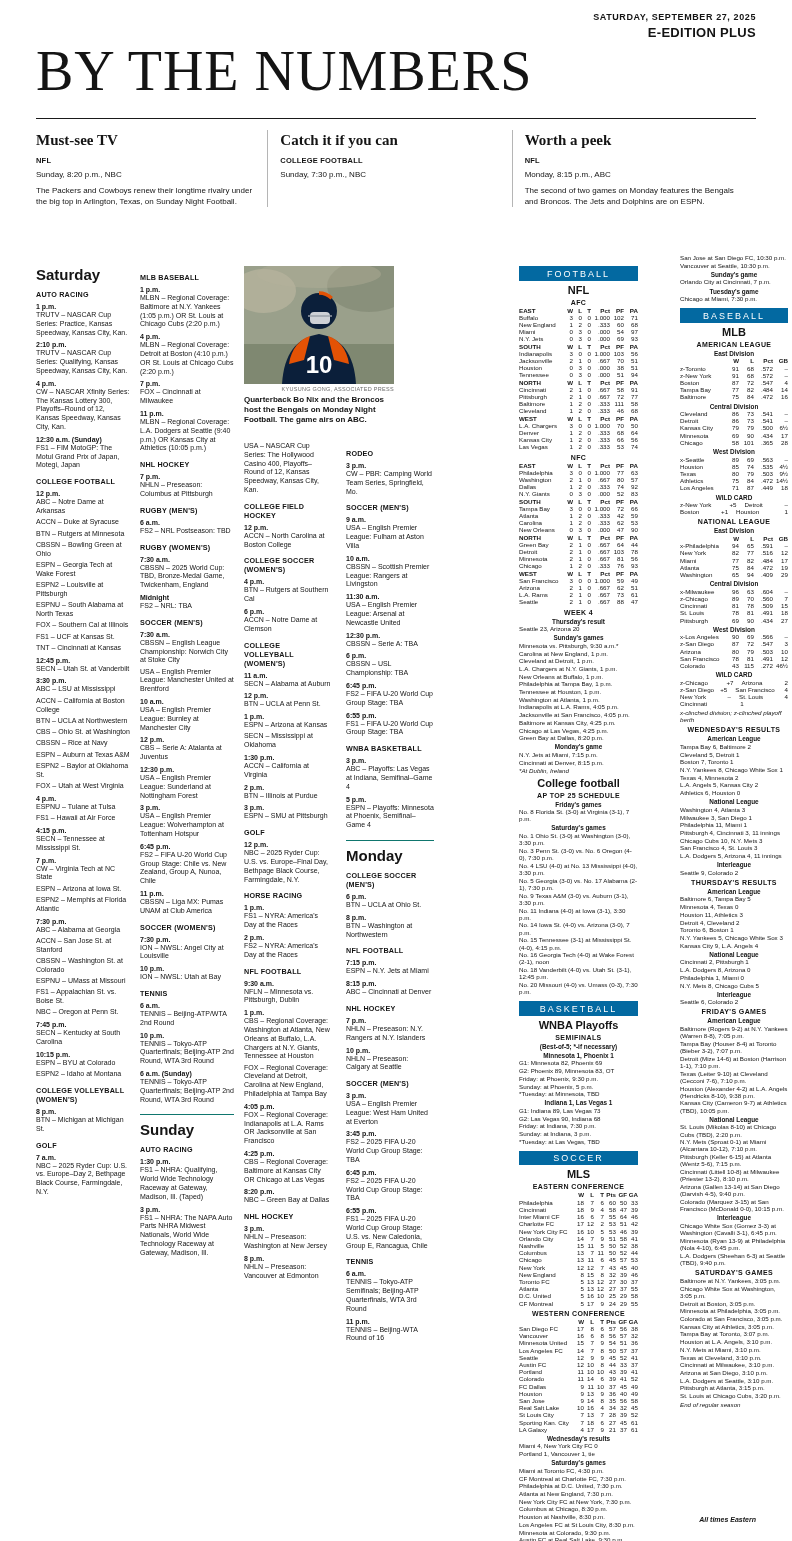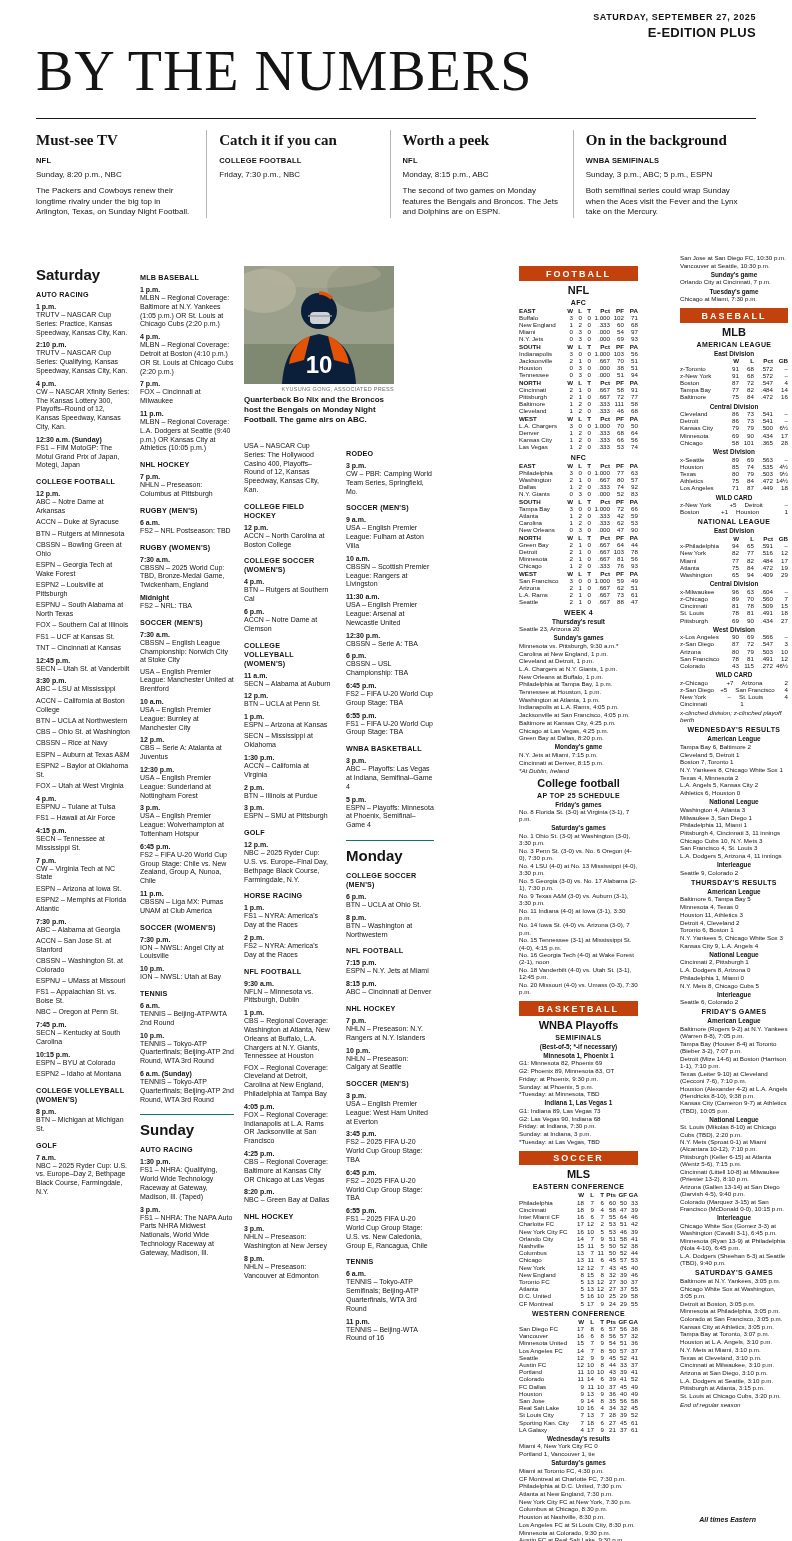--- a/index.html
+++ b/index.html
@@ -27,21 +27,21 @@
   #c2{left:140px;width:94px}
   #c3{left:244px;width:88px;top:442px}
   #c4{left:346px;width:88px;top:442px}
   #c5{left:519px;width:119px}
   #c6{left:680px;width:108px;top:254px}
   .e-day{font-size:15px;font-weight:bold;margin:0 0 5px}
   #c2 .e-day,#c4 .e-day{margin-top:10px;padding-top:6px;border-top:1px solid #0f766e}
   .e-sp{font-size:7.2px;font-weight:bold;margin:7px 0 1px;letter-spacing:.2px}
   .e-tm{font-size:7px;font-weight:bold;margin:4px 0 1px}
   .e-it{font-size:7px;line-height:8.8px;margin:0 0 2.5px}
-  .e-bn{background:#c2410c;color:#fff;font-weight:bold;font-size:9px;letter-spacing:2px;
+  .e-bn{background:#0369a1;color:#fff;font-weight:normal;font-size:9px;letter-spacing:2px;
         text-align:center;padding:2.5px 0 2px;margin:6px 0 3px}
   .col > .e-bn:first-child{margin-top:0}
   .e-h1{font-size:11px;font-weight:bold;text-align:center;margin:2px 0}
   .e-h2{font-size:7px;font-weight:bold;text-align:center;letter-spacing:.4px;margin:3px 0 1px}
   .e-cb{font-size:6.4px;font-weight:bold;text-align:center;margin:2px 0 .5px}
   .e-ln{font-size:6.2px;line-height:7.2px;margin-bottom:.5px}
   .e-nt{font-size:6.2px;font-style:italic;line-height:7.2px;margin:1.5px 0}
   .r{display:flex;font-size:6.2px;line-height:7.2px}
   .r span{text-align:right;flex:0 0 auto}
   .r span:first-child{flex:1 1 auto;text-align:left;white-space:nowrap;overflow:hidden}
@@ -75,33 +75,27 @@
 <div class="features">
   <div class="feature">
     <div class="f-title">Must-see TV</div>
     <div class="f-league">NFL</div>
     <div class="f-when">Sunday, 8:20 p.m., NBC</div>
     <div class="f-body">The Packers and Cowboys renew their longtime rivalry under the big top in Arlington, Texas, on Sunday Night Football.</div>
   </div>
   <div class="feature">
     <div class="f-title">Catch it if you can</div>
     <div class="f-league">COLLEGE FOOTBALL</div>
-    <div class="f-when">Friday, 7:30 p.m., NBC</div>
+    <div class="f-when">Sunday, 7:30 p.m., NBC</div>
   </div>
   <div class="feature">
     <div class="f-title">Worth a peek</div>
     <div class="f-league">NFL</div>
     <div class="f-when">Monday, 8:15 p.m., ABC</div>
     <div class="f-body">The second of two games on Monday features the Bengals and Broncos. The Jets and Dolphins are on ESPN.</div>
-  </div>
-  <div class="feature">
-    <div class="f-title">On in the background</div>
-    <div class="f-league">WNBA SEMIFINALS</div>
-    <div class="f-when">Sunday, 3 p.m., ABC; 5 p.m., ESPN</div>
-    <div class="f-body">Both semifinal series could wrap Sunday when the Aces visit the Fever and the Lynx take on the Mercury.</div>
   </div>
 </div>
 
 <figure class="photo-block">
   <div class="photo">
     <svg viewBox="0 0 150 118" width="150" height="118" role="img">
       <rect width="150" height="118" fill="#9aa08b"></rect>
       <ellipse cx="20" cy="25" rx="32" ry="22" fill="#c2bca6" opacity="0.55"></ellipse>
       <ellipse cx="125" cy="20" rx="42" ry="26" fill="#7e8671" opacity="0.6"></ellipse>
       <ellipse cx="75" cy="8" rx="62" ry="14" fill="#b7b29c" opacity="0.4"></ellipse>

